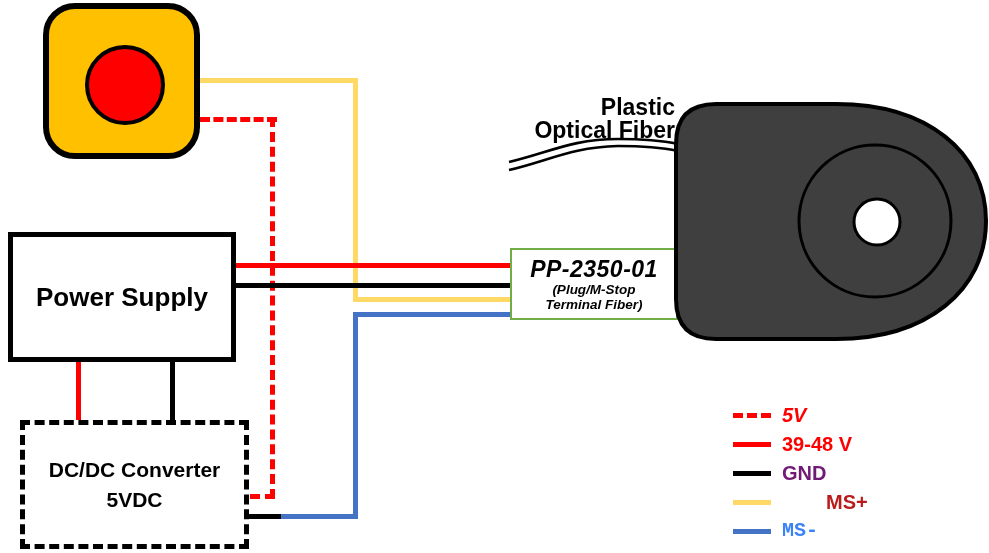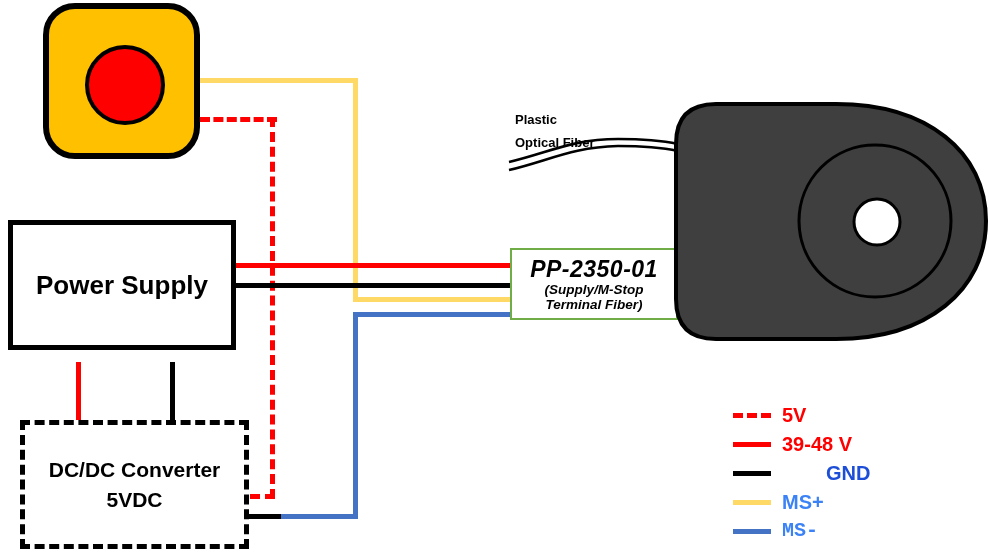--- a/index.html
+++ b/index.html
@@ -29,37 +29,37 @@
     position:absolute;left:36px;top:36px;width:72px;height:72px;
     border:4px solid #000;border-radius:50%;
   }
 
   
   .comp-box{
     position:absolute;box-sizing:border-box;border:5px solid #000;
     display:flex;flex-direction:column;align-items:center;justify-content:center;
     text-align:center;background:#fff;
   }
-  .ps-box{left:8px;top:220px;width:228px;height:130px;font-size:26px;line-height:36px;}
+  .ps-box{left:8px;top:232px;width:228px;height:130px;font-size:26px;line-height:36px;}
   .dc-box{left:20px;top:420px;width:229px;height:129px;border-style:dashed;font-size:21px;line-height:30px;}
 
   
   .plug-box{
     position:absolute;left:510px;top:248px;width:168px;height:72px;
     box-sizing:border-box;border:2px solid;background:#fff;
     display:flex;flex-direction:column;align-items:center;justify-content:center;
     text-align:center;font-style:italic;
   }
   .plug-title{font-size:23px;line-height:26px;letter-spacing:0.5px;}
   .plug-sub{font-size:13.5px;line-height:15.5px;}
 
   
   .fiber-label{
-    position:absolute;left:515px;top:108px;width:160px;
-    text-align:left;font-size:13px;line-height:23px;
+    position:absolute;left:515px;top:96px;width:160px;
+    text-align:right;font-size:23px;line-height:23px;
   }
 
   
   .legend{position:absolute;left:733px;top:402px;}
   .legend-row{display:flex;align-items:center;height:26px;margin-bottom:3px;}
   .legend-swatch{width:38px;border-top-width:5px;margin-right:11px;}
   .legend-label{font-size:20px;line-height:26px;}
 
   svg{position:absolute;left:0;top:0;pointer-events:none;}
 </style>
@@ -97,21 +97,21 @@
     <div>Power Supply</div>
   </div>
 
   <div class="comp-box dc-box">
     <div>DC/DC Converter</div>
     <div>5VDC</div>
   </div>
 
   <div class="plug-box" style="border-color: rgb(112, 173, 71);">
     <div class="plug-title">PP-2350-01</div>
-    <div class="plug-sub">(Supply/M-Stop</div>
+    <div class="plug-sub">(Plug/M-Stop</div>
     <div class="plug-sub">Terminal Fiber)</div>
   </div>
 
   <svg width="989" height="553" viewBox="0 0 989 553">
 
     <path d="M 509 162 C 548 153, 572 139, 618 139 C 650 139, 664 141, 678 144" fill="none" stroke="#000" stroke-width="2.6"></path>
     <path d="M 509 170 C 548 161, 572 147, 618 146 C 650 146, 664 148, 678 151" fill="none" stroke="#000" stroke-width="2.6"></path>
 
     <path d="M 716 104 L 836 104 C 927 104 986 152 986 221 C 986 290 927 339 836 339 L 716 339 Q 676 339 676 299 L 676 144 Q 676 104 716 104 Z" stroke="#000" stroke-width="4" style="fill: rgb(63, 63, 63);"></path>
 
@@ -121,33 +121,33 @@
   </svg>
 
   <div class="fiber-label">
     <div>Plastic</div>
     <div>Optical Fiber</div>
   </div>
 
   <div class="legend">
     <div class="legend-row">
       <div class="legend-swatch" style="border-top-color: rgb(255, 0, 0); border-top-style: dashed;"></div>
-      <div class="legend-label" style="color: rgb(255, 0, 0);">5V</div>
+      <div class="legend-label" style="color: rgb(255, 0, 0); font-style: italic;">5V</div>
     </div>
     <div class="legend-row">
       <div class="legend-swatch" style="border-top-color: rgb(255, 0, 0); border-top-style: solid;"></div>
       <div class="legend-label" style="color: rgb(255, 0, 0);">39-48 V</div>
     </div>
     <div class="legend-row">
       <div class="legend-swatch" style="border-top-color: rgb(0, 0, 0); border-top-style: solid;"></div>
-      <div class="legend-label" style="color: #1d4ed8; margin-left: 44px;">GND</div>
+      <div class="legend-label" style="color: #701a75;">GND</div>
     </div>
     <div class="legend-row">
       <div class="legend-swatch" style="border-top-color: rgb(255, 217, 102); border-top-style: solid;"></div>
-      <div class="legend-label" style="color: #3b82f6;">MS+</div>
+      <div class="legend-label" style="color: #b91c1c; margin-left: 44px;">MS+</div>
     </div>
     <div class="legend-row">
       <div class="legend-swatch" style="border-top-color: rgb(68, 114, 196); border-top-style: solid;"></div>
       <div class="legend-label" style="color: #3b82f6; font-family: Liberation Mono, monospace;">MS-</div>
     </div>
   </div>
 
 </div>
 
 </body></html>

